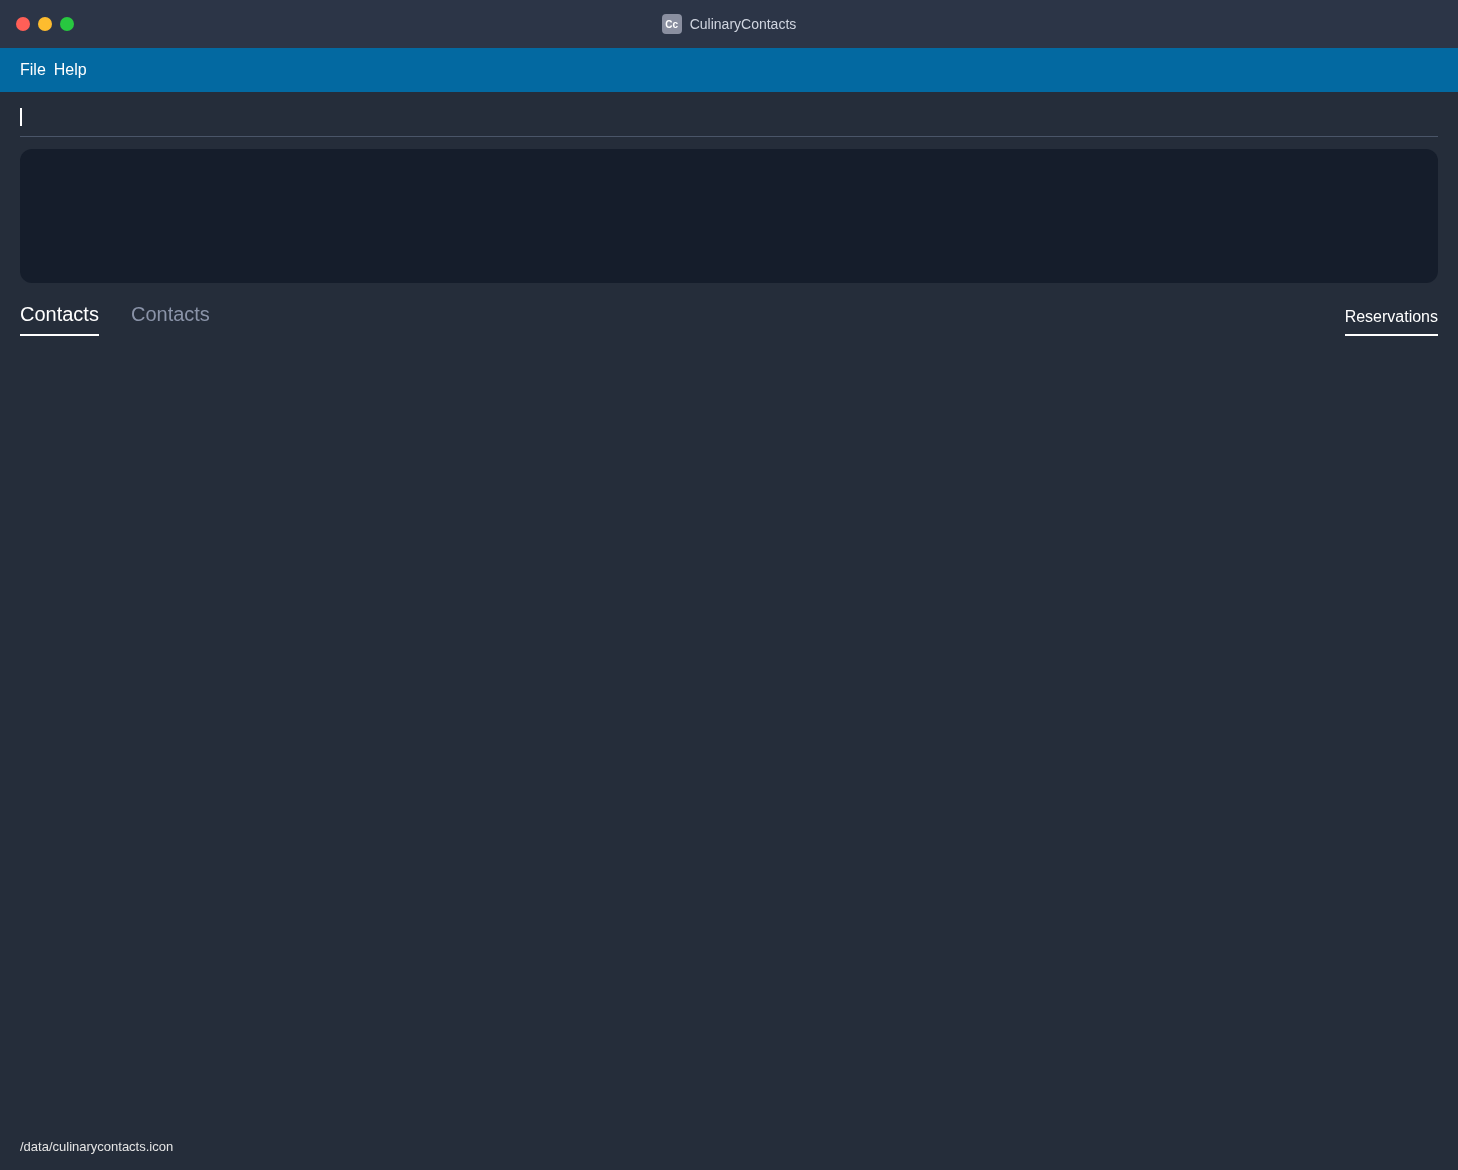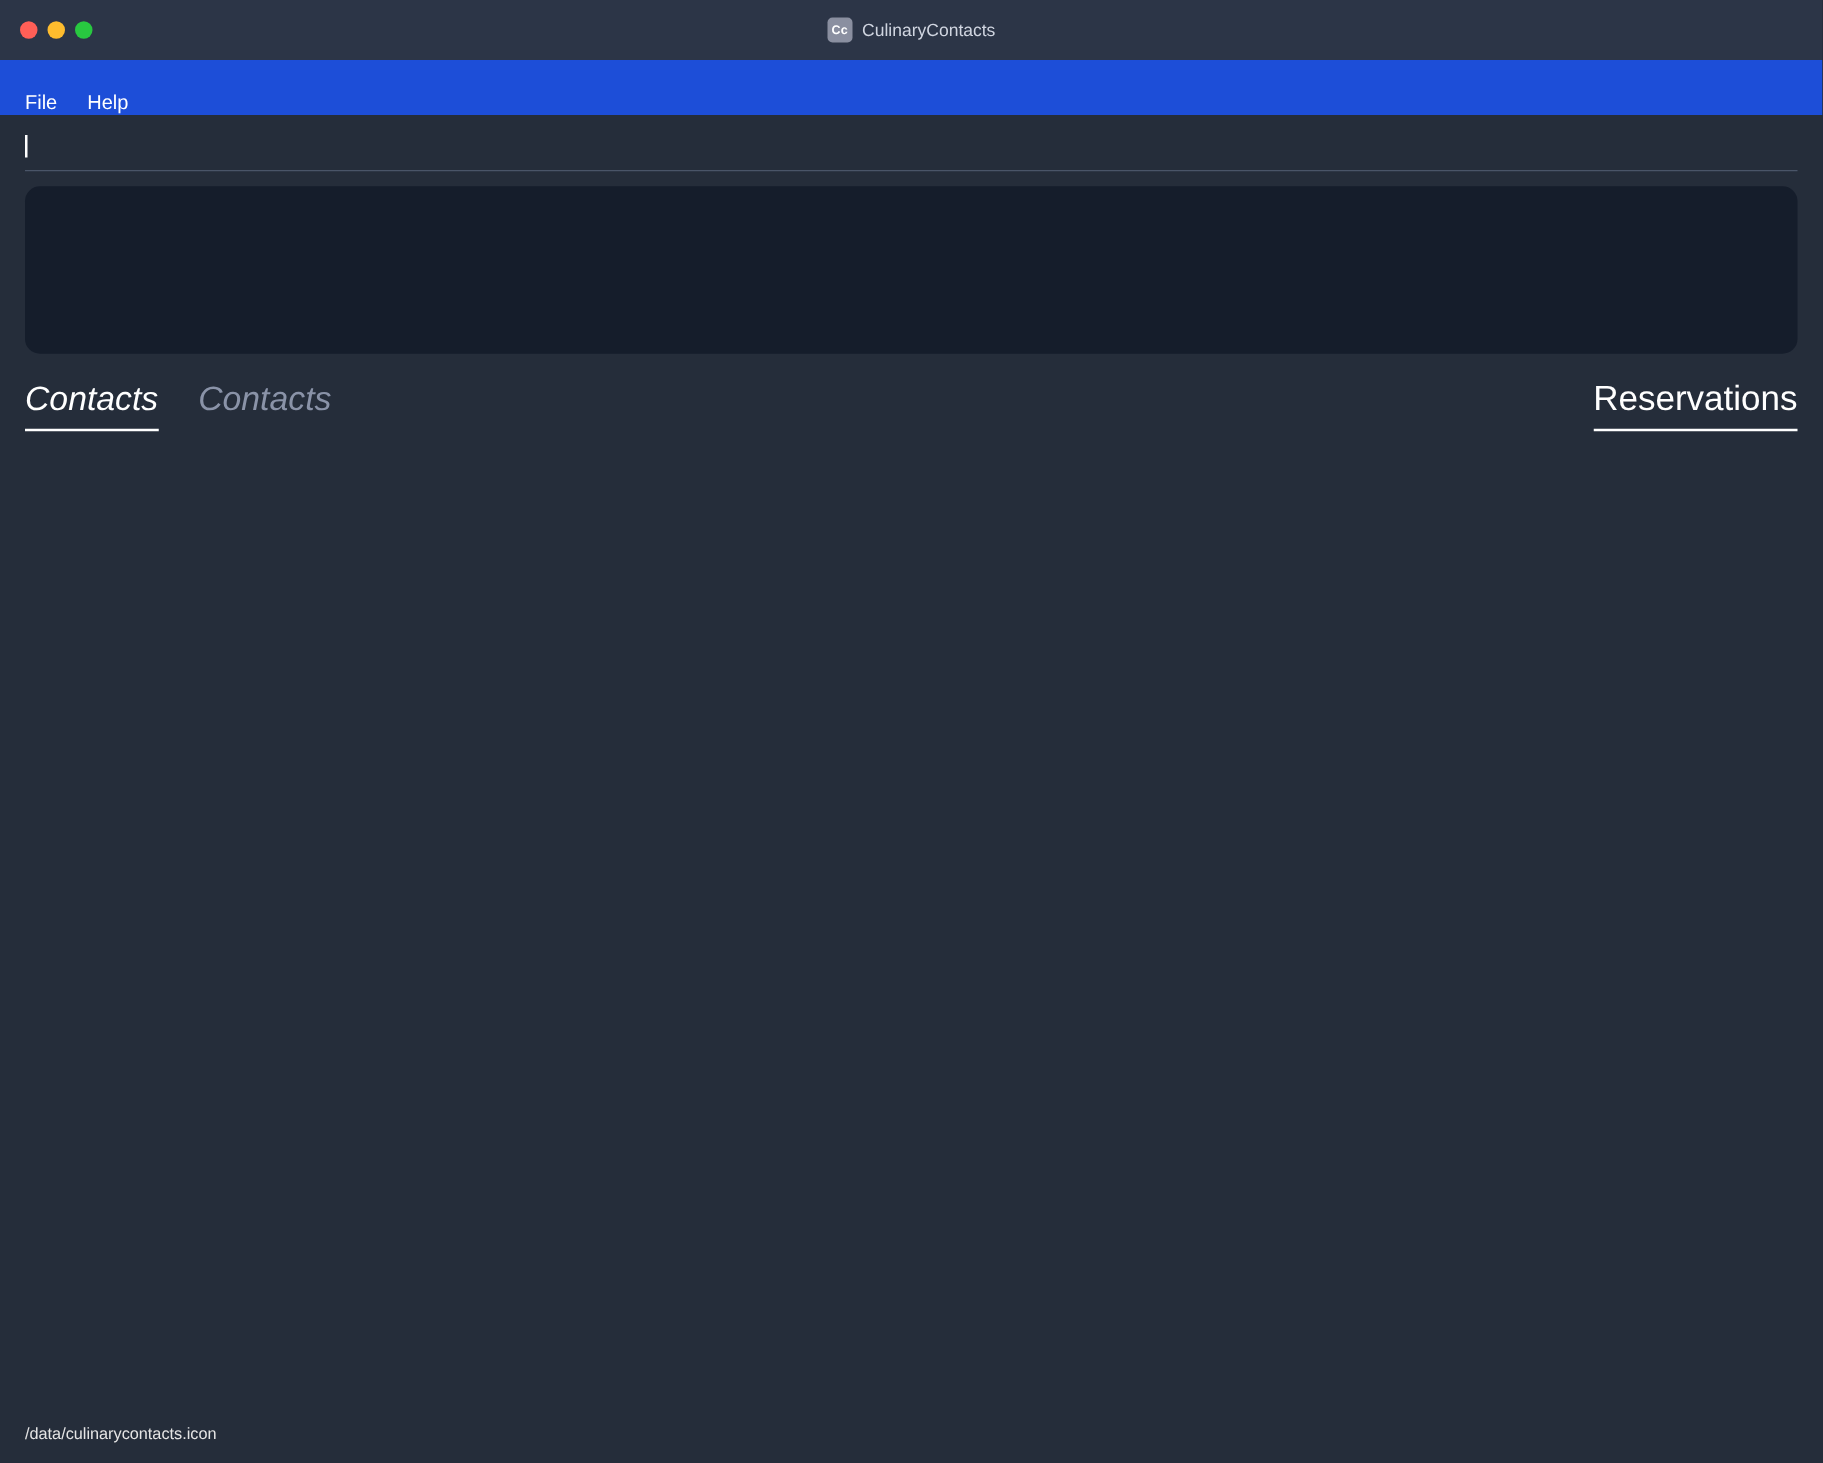--- a/index.html
+++ b/index.html
@@ -74,25 +74,25 @@
       justify-content: center;
       font-size: 10px;
       font-weight: bold;
       color: #ffffff;
     }
 
     
     .menu-bar {
       width: 100%;
       height: 44px;
-      background-color: #1d4ed8;
-      display: flex;
-      align-items: flex-end;
+      background-color: #0369a1;
+      display: flex;
+      align-items: center;
       padding: 0 20px;
-      gap: 24px;
+      gap: 8px;
     }
 
     .menu-item {
       font-size: 16px;
       color: #ffffff;
       cursor: pointer;
       font-weight: 400;
     }
 
     
@@ -142,45 +142,44 @@
       display: flex;
       gap: 32px;
       align-items: flex-end;
     }
 
     .tabs-right {
       margin-left: auto;
     }
 
     .tab {
-      font-size: 27px;
+      font-size: 20px;
       padding-bottom: 10px;
       cursor: pointer;
       position: relative;
       color: #8a93a8;
-      font-style: italic;
     }
 
     .tab.active {
       color: #ffffff;
       font-weight: 500;
     }
 
     .tab.active::after {
       content: '';
       position: absolute;
       bottom: 0;
       left: 0;
       right: 0;
       height: 2px;
       background-color: #ffffff;
     }
 
     .tab-reservations {
-      font-size: 28px;
+      font-size: 16px;
       padding-bottom: 10px;
       cursor: pointer;
       position: relative;
       color: #ffffff;
       font-weight: 400;
     }
 
     .tab-reservations::after {
       content: '';
       position: absolute;

